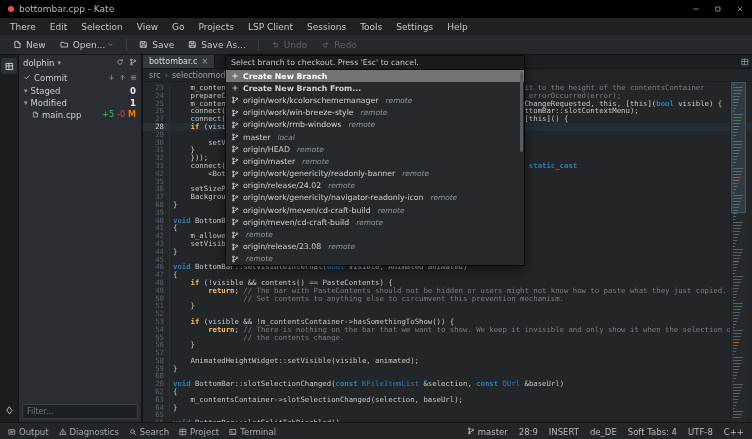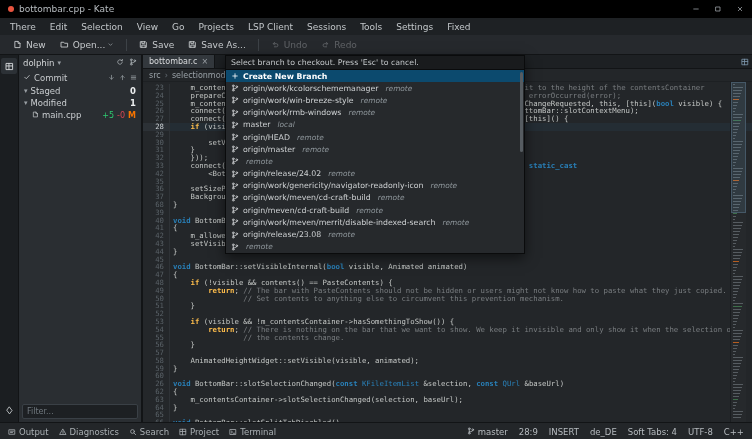--- a/index.html
+++ b/index.html
@@ -34,21 +34,21 @@
   .strip-bottom{margin-top:auto;color:#c3c7ca;}
 
   
   .sidepanel{width:122px;background:#2a2e32;display:flex;flex-direction:column;font-size:8.5px;border-left:1px solid #121416;}
   .sp-header{display:flex;align-items:center;gap:3px;padding:3px 4px;color:#d2d5d7;}
   .sp-header .right{margin-left:auto;display:flex;gap:5px;color:#aab0b4;}
   .sp-commit{display:flex;align-items:center;gap:3px;padding:2px 4px;color:#c6c9cc;}
   .sp-commit .right{margin-left:auto;display:flex;gap:4px;color:#9aa0a5;}
   .sp-row{display:flex;align-items:center;gap:3px;padding:1px 5px;color:#c9cdd0;}
   .sp-count{margin-left:auto;color:#eceeef;font-weight:bold;}
-  .sp-file{display:flex;align-items:center;gap:3px;padding:1px 5px 1px 13px;color:#c9cdd0;}
+  .sp-file{display:flex;align-items:flex-start;gap:3px;padding:1px 5px 1px 13px;color:#c9cdd0;}
   .sp-changes{margin-left:auto;display:flex;gap:3px;font-size:8px;}
   .added{color:#2ecc71;}
   .removed{color:#da4453;}
   .fstatus{color:#f67400;font-weight:bold;}
   .chev{color:#9aa0a5;font-size:7px;}
   .sp-filter{margin:auto 3px 3px 3px;height:13px;background:#1d2023;border:1px solid #3a4046;border-radius:2px;
              color:#cfd0d1;font-size:8px;padding:0 4px;font-family:"DejaVu Sans",sans-serif;}
   .sp-filter::placeholder{color:#6f777d;}
   .splitter{width:2px;background:#121416;}
 
@@ -83,21 +83,21 @@
   .sb-item{display:flex;align-items:center;gap:3px;}
   .sb-right{margin-left:auto;display:flex;gap:11px;align-items:center;color:#b6bbbf;}
   .sb-branch{display:flex;align-items:center;gap:3px;}
 
   
   .popup{position:absolute;left:225px;top:55px;width:298px;background:#26292c;border:1px solid #0a0b0c;
          box-shadow:0 4px 12px rgba(0,0,0,.55);z-index:10;}
   .popup-prompt{height:13px;line-height:13px;background:#191b1d;color:#c3c7ca;font-size:7.8px;padding:0 5px;
                 border-bottom:1px solid #0a0b0c;white-space:nowrap;overflow:hidden;}
   .prow{height:12.2px;display:flex;align-items:center;gap:4px;padding:0 5px;font-size:7.8px;color:#ced1d3;white-space:nowrap;overflow:hidden;}
-  .prow.sel{background:#0c4a6e;color:#ffffff;}
+  .prow.sel{background:#737373;color:#ffffff;}
   .prow.create{font-weight:bold;}
   .ptag{font-style:italic;color:#8f979c;margin-left:3px;font-size:7.4px;}
   .popup-sb{position:absolute;right:1px;top:16px;width:3px;height:80px;background:#565c61;border-radius:2px;}
 </style>
 </head>
 <body>
 
 <div class="window">
 
   <div class="titlebar">
@@ -126,21 +126,21 @@
       <span class="menu-item">There</span>
       <span class="menu-item">Edit</span>
       <span class="menu-item">Selection</span>
       <span class="menu-item">View</span>
       <span class="menu-item">Go</span>
       <span class="menu-item">Projects</span>
       <span class="menu-item">LSP Client</span>
       <span class="menu-item">Sessions</span>
       <span class="menu-item">Tools</span>
       <span class="menu-item">Settings</span>
-      <span class="menu-item">Fixed</span>
+      <span class="menu-item">Help</span>
     </div>
 
   <div class="toolbar" id="toolbar">
       <div class="tb-btn">
         <svg class="ic " viewBox="0 0 16 16">
           <path d="M4 2.5h5L12.5 6v7.5H4z"></path>
           <path d="M9 2.5V6h3.5"></path>
         </svg>
         <span>New</span>
       </div>
@@ -506,20 +506,26 @@
 
   <div class="popup">
     <div class="popup-prompt">Select branch to checkout. Press 'Esc' to cancel.</div>
     <div id="popup-list">
         <div class="prow sel create">
           <svg class="ic ic-sm" viewBox="0 0 16 16">
             <path d="M8 3.5v9M3.5 8h9"></path>
           </svg>
           <span class="plabel">Create New Branch</span>
         </div>
+        <div class="prow create">
+          <svg class="ic ic-sm" viewBox="0 0 16 16">
+            <path d="M8 3.5v9M3.5 8h9"></path>
+          </svg>
+          <span class="plabel">Create New Branch From...</span>
+        </div>
         <div class="prow">
           <svg class="ic ic-sm" viewBox="0 0 16 16">
             <circle cx="4.5" cy="3.5" r="1.7"></circle>
             <circle cx="4.5" cy="12.5" r="1.7"></circle>
             <circle cx="11.5" cy="5.5" r="1.7"></circle>
             <path d="M4.5 5.2v5.6M4.5 9.5c5 0 7-1 7-2.3"></path>
           </svg>
           <span class="plabel">origin/work/kcolorschememanager</span>
           <span class="ptag">remote</span>
         </div>
@@ -573,20 +579,21 @@
           <span class="plabel">origin/master</span>
           <span class="ptag">remote</span>
         </div>
         <div class="prow">
           <svg class="ic ic-sm" viewBox="0 0 16 16">
             <circle cx="4.5" cy="3.5" r="1.7"></circle>
             <circle cx="4.5" cy="12.5" r="1.7"></circle>
             <circle cx="11.5" cy="5.5" r="1.7"></circle>
             <path d="M4.5 5.2v5.6M4.5 9.5c5 0 7-1 7-2.3"></path>
           </svg>
+          <span class="plabel">origin/work/genericity/readonly-banner</span>
           <span class="ptag">remote</span>
         </div>
         <div class="prow">
           <svg class="ic ic-sm" viewBox="0 0 16 16">
             <circle cx="4.5" cy="3.5" r="1.7"></circle>
             <circle cx="4.5" cy="12.5" r="1.7"></circle>
             <circle cx="11.5" cy="5.5" r="1.7"></circle>
             <path d="M4.5 5.2v5.6M4.5 9.5c5 0 7-1 7-2.3"></path>
           </svg>
           <span class="plabel">origin/release/24.02</span>
@@ -622,21 +629,20 @@
           <span class="plabel">origin/meven/cd-craft-build</span>
           <span class="ptag">remote</span>
         </div>
         <div class="prow">
           <svg class="ic ic-sm" viewBox="0 0 16 16">
             <circle cx="4.5" cy="3.5" r="1.7"></circle>
             <circle cx="4.5" cy="12.5" r="1.7"></circle>
             <circle cx="11.5" cy="5.5" r="1.7"></circle>
             <path d="M4.5 5.2v5.6M4.5 9.5c5 0 7-1 7-2.3"></path>
           </svg>
-          <span class="plabel">origin/work/meven/merrit/disable-indexed-search</span>
           <span class="ptag">remote</span>
         </div>
         <div class="prow">
           <svg class="ic ic-sm" viewBox="0 0 16 16">
             <circle cx="4.5" cy="3.5" r="1.7"></circle>
             <circle cx="4.5" cy="12.5" r="1.7"></circle>
             <circle cx="11.5" cy="5.5" r="1.7"></circle>
             <path d="M4.5 5.2v5.6M4.5 9.5c5 0 7-1 7-2.3"></path>
           </svg>
           <span class="plabel">origin/release/23.08</span>

